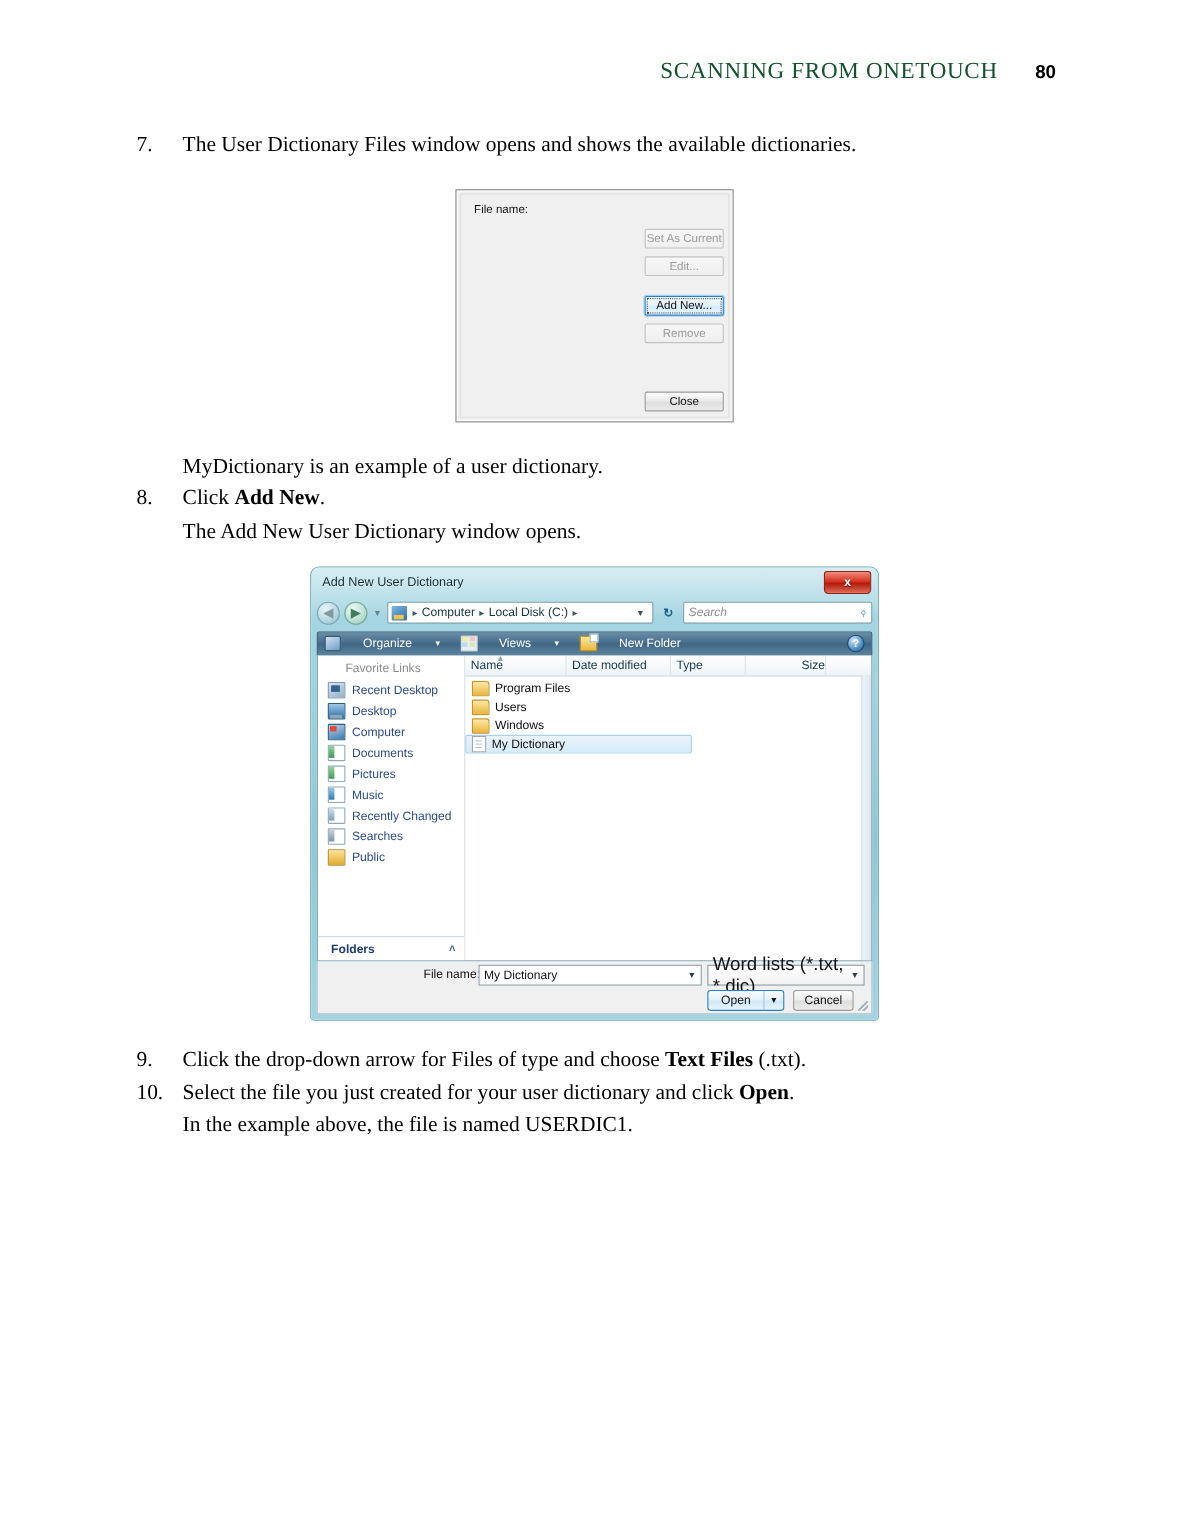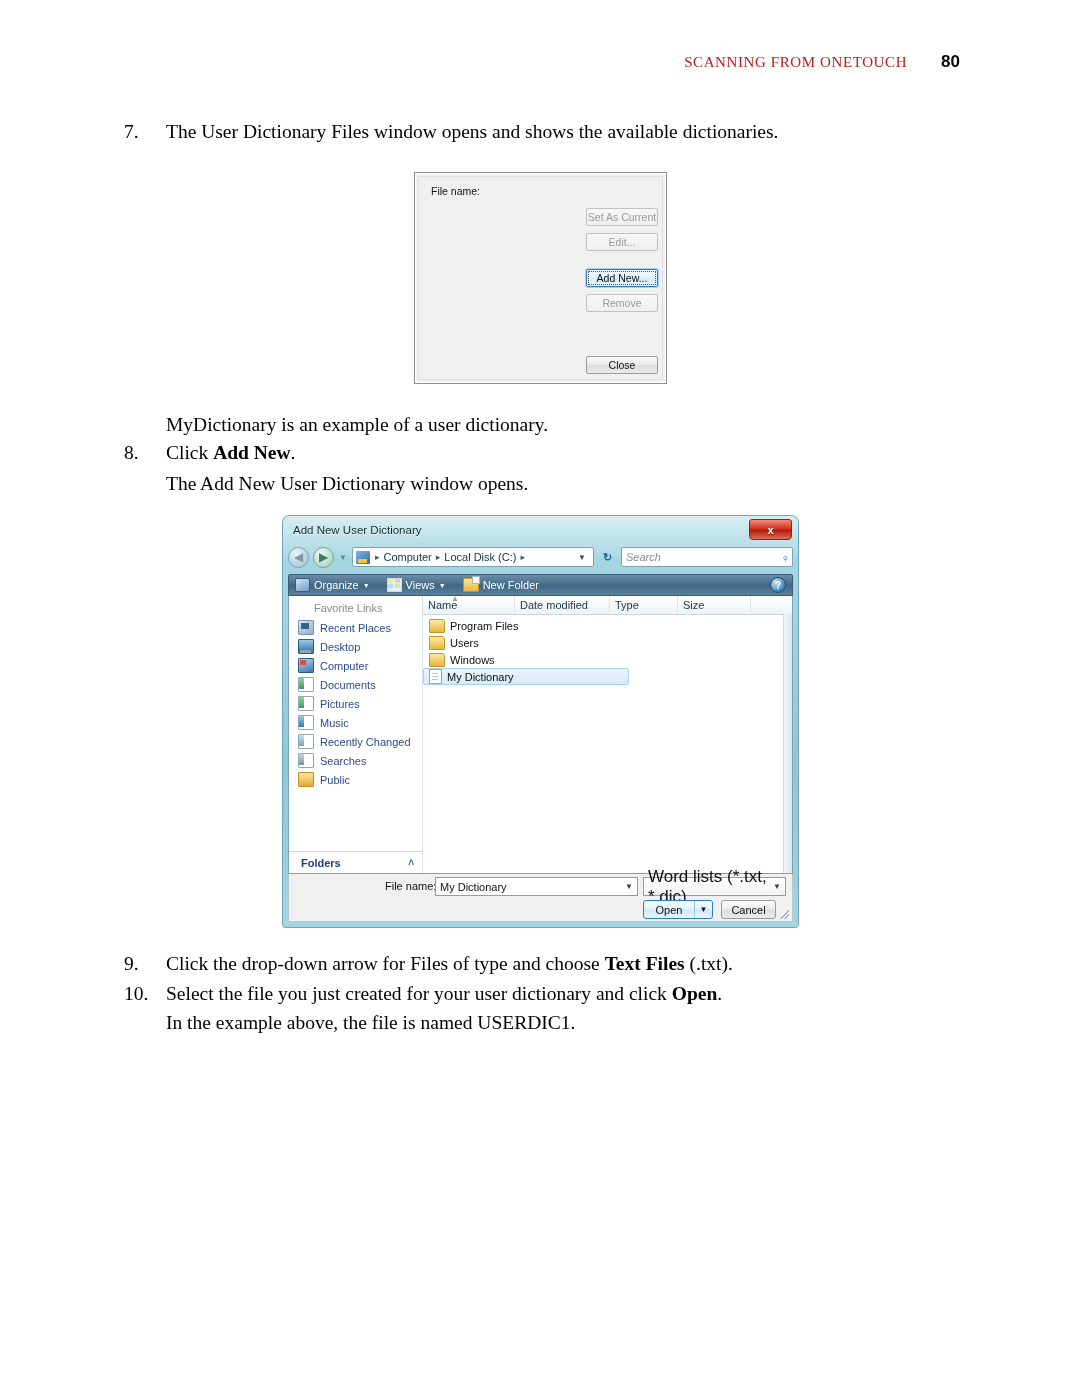--- a/index.html
+++ b/index.html
@@ -20,24 +20,24 @@
   .page-header {
     position: absolute;
     top: 52px;
     right: 120px;
     display: flex;
     align-items: baseline;
     gap: 34px;
   }
   .header-title {
     font-family: "Liberation Serif", serif;
-    font-size: 15px;
+    font-size: 21px;
     font-variant: small-caps;
     letter-spacing: 0.6px;
-    color: #b91c1c;
+    color: #14532d;
   }
   .header-page {
     font-family: "Liberation Sans", sans-serif;
     font-size: 17px;
     font-weight: bold;
     color: #000;
   }
 
   
   .step {
@@ -319,21 +319,21 @@
     border: 1px solid #3b5c74;
     border-radius: 2px 2px 0 0;
     display: flex;
     align-items: center;
     padding: 0 6px;
     box-sizing: border-box;
     color: #ffffff;
     font-size: 11px;
     gap: 5px;
   }
-  .tb-item { display: flex; align-items: center; gap: 4px; }
+  .tb-item { display: flex; align-items: center; gap: 20px; }
   .tb-caret { font-size: 7px; opacity: .95; }
   .tb-sep { width: 7px; }
   .ico-organize {
     width: 13px; height: 12px;
     background: linear-gradient(150deg,#cfe4f5,#6f9cc4);
     border: 1px solid #3b5c74;
     border-radius: 2px;
   }
   .ico-views {
     width: 13px; height: 12px;
@@ -471,21 +471,21 @@
     height: 100%;
     display: flex;
     align-items: center;
     padding-left: 5px;
     box-sizing: border-box;
     position: relative;
   }
   .col-name { width: 92px; flex: 0 0 92px; }
   .col-date { width: 95px; flex: 0 0 95px; }
   .col-type { width: 68px; flex: 0 0 68px; }
-  .col-size { width: 73px; flex: 0 0 73px; }
+  .col-size { width: 73px; flex: 0 0 73px; justify-content: flex-end; }
   .col-rest { flex: 1; border-right: none !important; }
   .sort-mark {
     position: absolute;
     left: 28px;
     top: -2px;
     font-size: 8px;
     color: #8ba3b3;
   }
   .filelist { flex: 1; padding-top: 2px; }
   .filerow {
@@ -715,21 +715,21 @@
     </div>
     <div class="help-icon">?</div>
   </div>
 
   <div class="panes">
     <div class="sidebar">
       <div class="fav-title">Favorite Links</div>
       <div class="fav-list">
         <div class="fav-item">
           <span class="fav-ico ico-recentplaces"></span>
-          <span>Recent Places</span>
+          <span>Recent Desktop</span>
         </div>
         <div class="fav-item">
           <span class="fav-ico ico-desktop"></span>
           <span>Desktop</span>
         </div>
         <div class="fav-item">
           <span class="fav-ico ico-computer"></span>
           <span>Computer</span>
         </div>
         <div class="fav-item">

